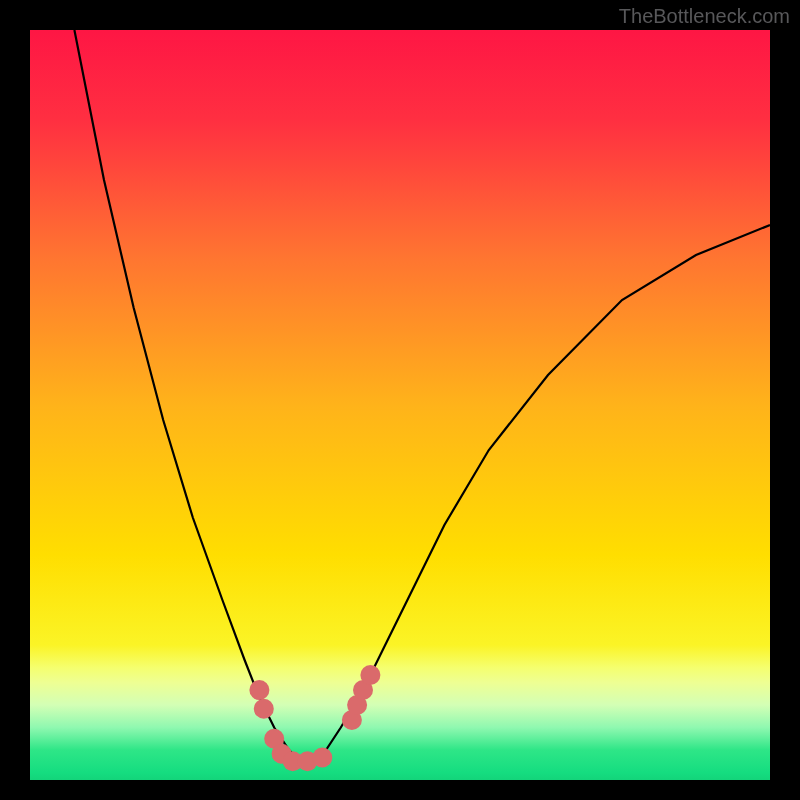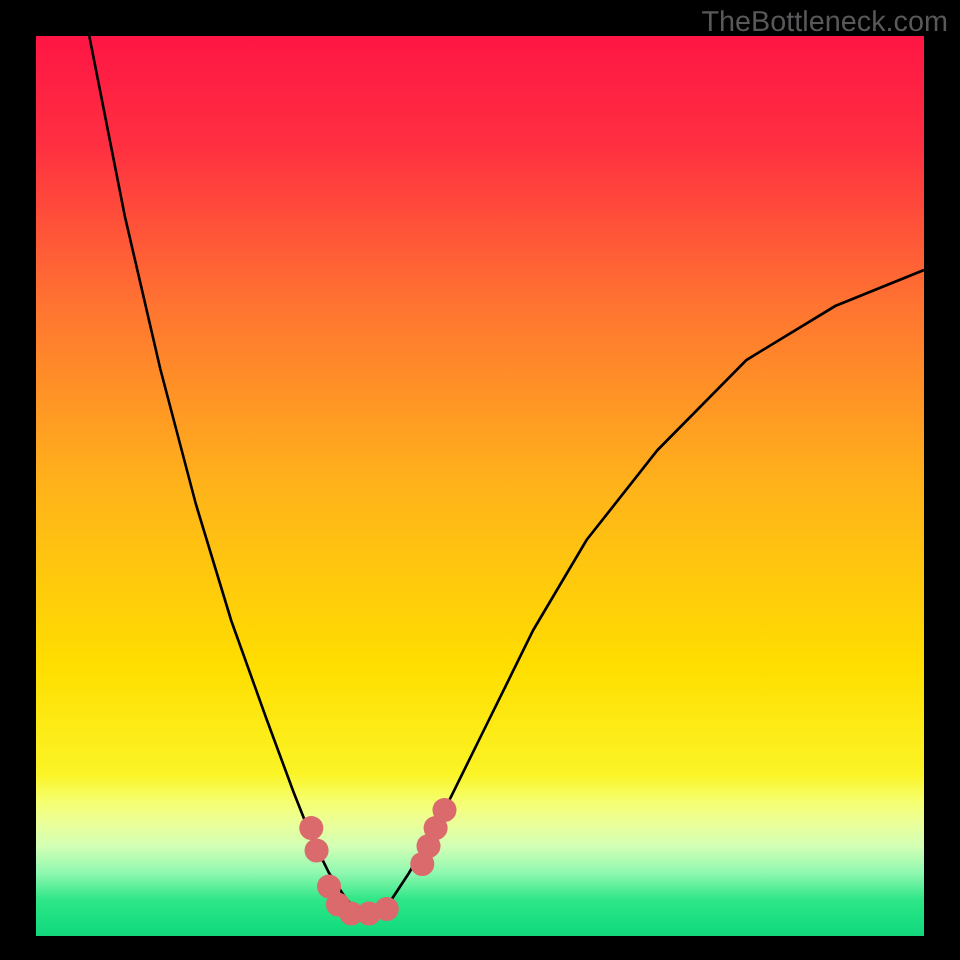--- a/index.html
+++ b/index.html
@@ -21,21 +21,21 @@
   }
   .bg {
     position: absolute;
     inset: 0;
   }
   .wm {
     position: absolute;
     top: 5px;
     right: 10px;
     font-family: Arial, Helvetica, sans-serif;
-    font-size: 24px;
+    font-size: 20px;
     font-weight: 400;
     color: #58585a;
   }
   svg {
     position: absolute;
     inset: 0;
   }
 </style>
 </head>
 <body>

